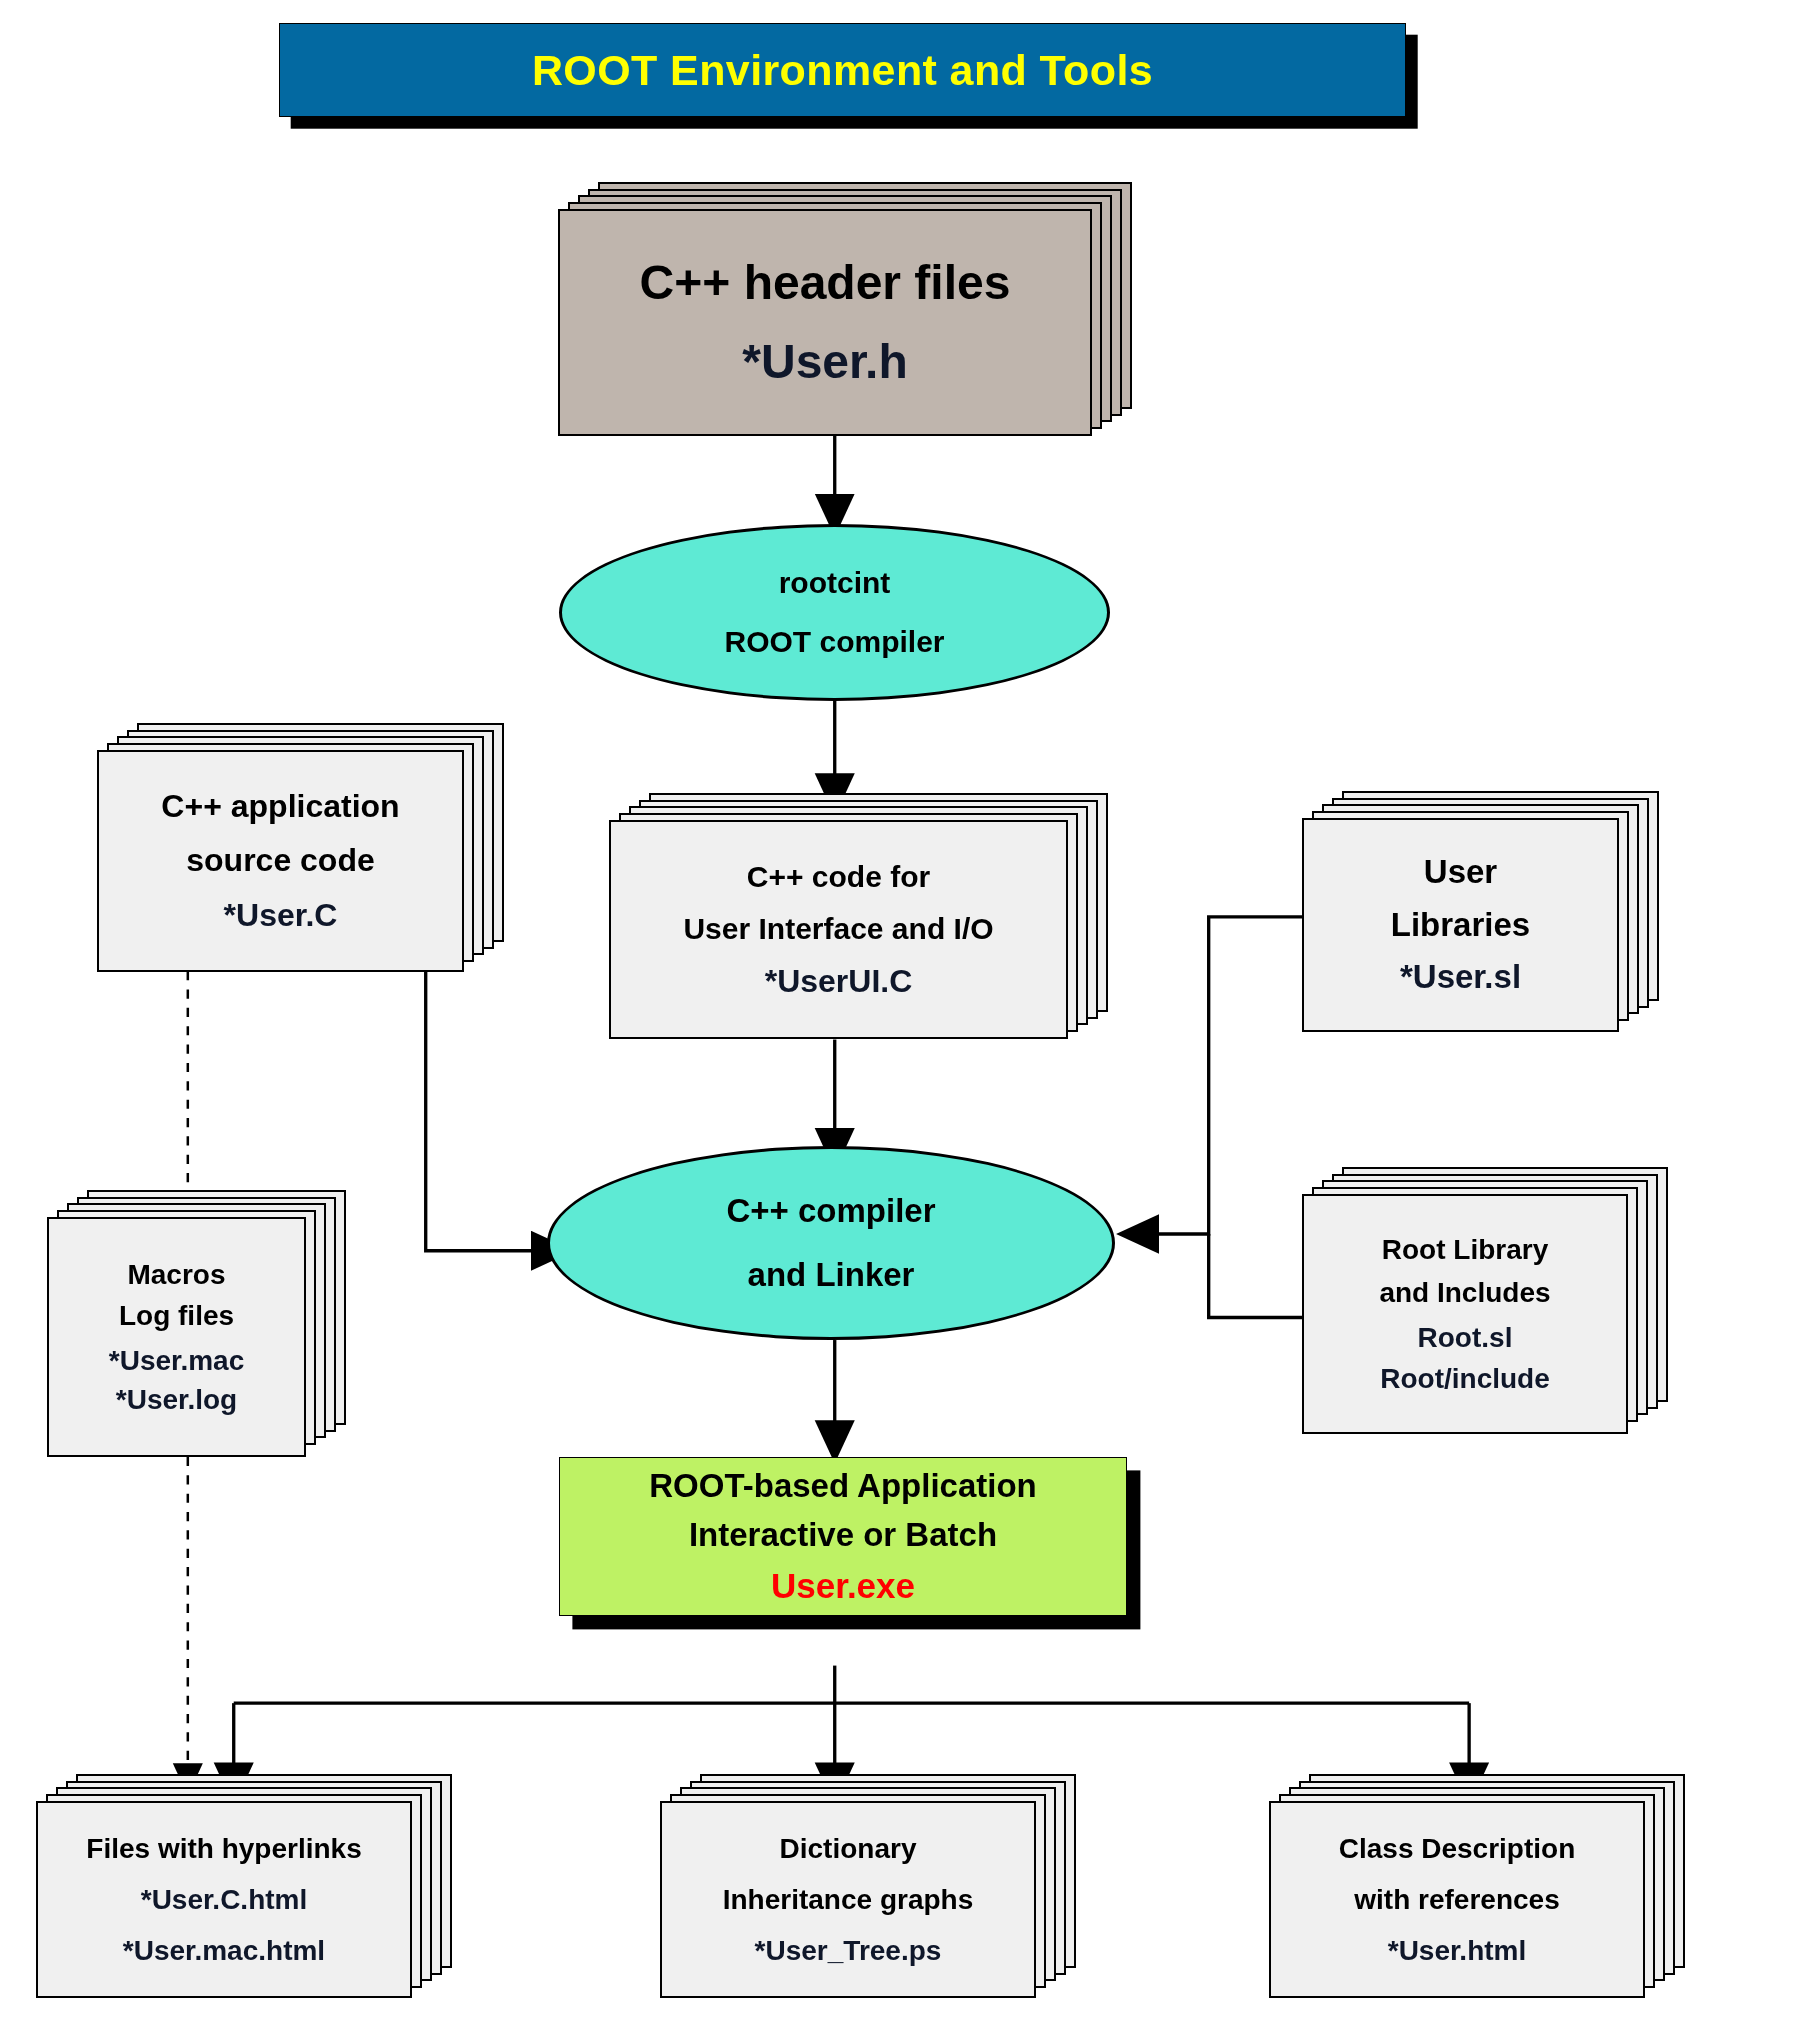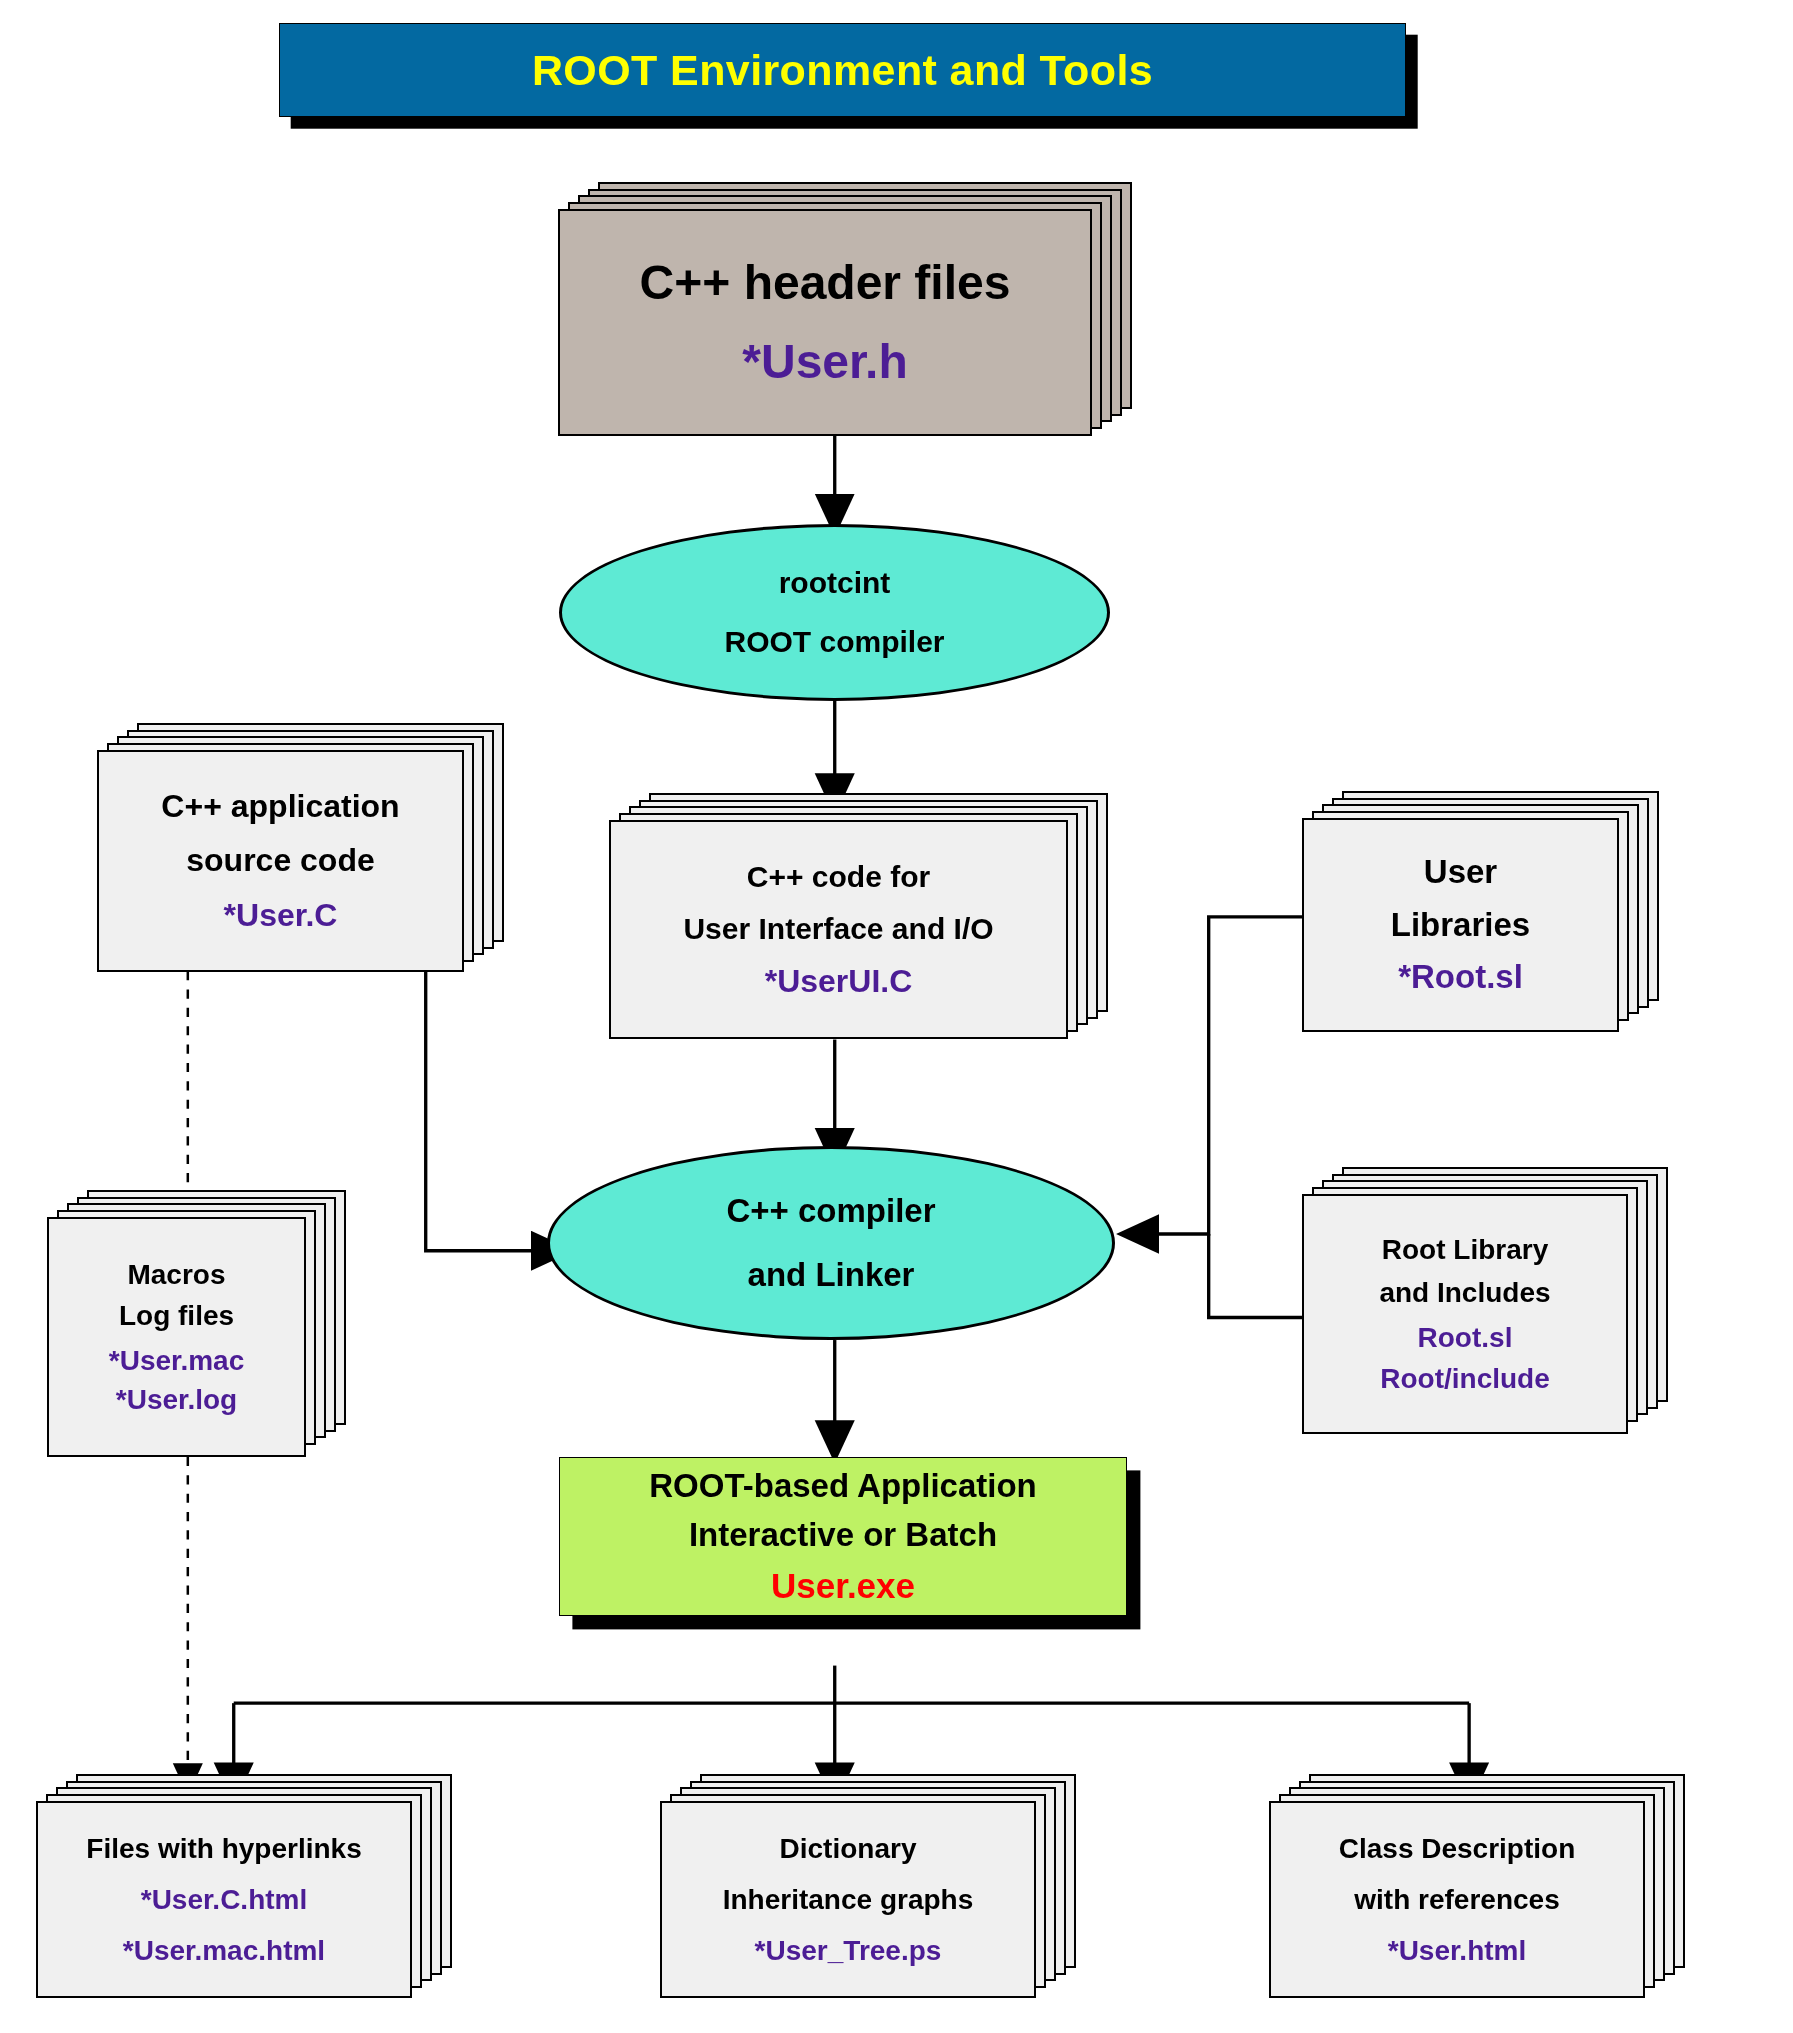--- a/index.html
+++ b/index.html
@@ -73,21 +73,21 @@
   }
   .stack.dark .front {
     background: #BFB5AD;
   }
   .ln {
     font-weight: bold;
     color: #000000;
     line-height: 1.18;
     white-space: nowrap;
   }
-  .ln.blue { color: #4c1d95; }
+  .ln.blue { color: #0f172a; }
   .ln.red  { color: #FF0000; }
 
   
   .ellipse {
     position: absolute;
     box-sizing: border-box;
     background: #5eead4;
     border: 3.3px solid #000000;
     border-radius: 50%;
     display: flex;
@@ -192,21 +192,21 @@
   </div>
 
   <div class="stack" style="left:1302px; top:791px; width:417px; height:250px;">
     <div class="sheet" style="left:40px; top:0;  width:317px; height:210px;"></div>
     <div class="sheet" style="left:30px; top:6.7px;  width:317px; height:210px;"></div>
     <div class="sheet" style="left:20px; top:13.4px; width:317px; height:210px;"></div>
     <div class="sheet" style="left:10px; top:20px; width:317px; height:210px;"></div>
     <div class="front" style="left:0;    top:27px; width:317px; height:214px;">
       <div class="ln" style="font-size:33px;">User</div>
       <div class="ln" style="font-size:33px; margin-top:13.4px;">Libraries</div>
-      <div class="ln blue" style="font-size:33px; margin-top:13.4px;">*Root.sl</div>
+      <div class="ln blue" style="font-size:33px; margin-top:13.4px;">*User.sl</div>
     </div>
   </div>
 
   <div class="stack" style="left:47px; top:1190px; width:351px; height:276px;">
     <div class="sheet" style="left:40px; top:0;  width:259px; height:235px;"></div>
     <div class="sheet" style="left:30px; top:6.7px;  width:259px; height:235px;"></div>
     <div class="sheet" style="left:20px; top:13.4px; width:259px; height:235px;"></div>
     <div class="sheet" style="left:10px; top:20px; width:259px; height:235px;"></div>
     <div class="front" style="left:0;    top:27px; width:259px; height:240px;">
       <div class="ln" style="font-size:28px;">Macros</div>

